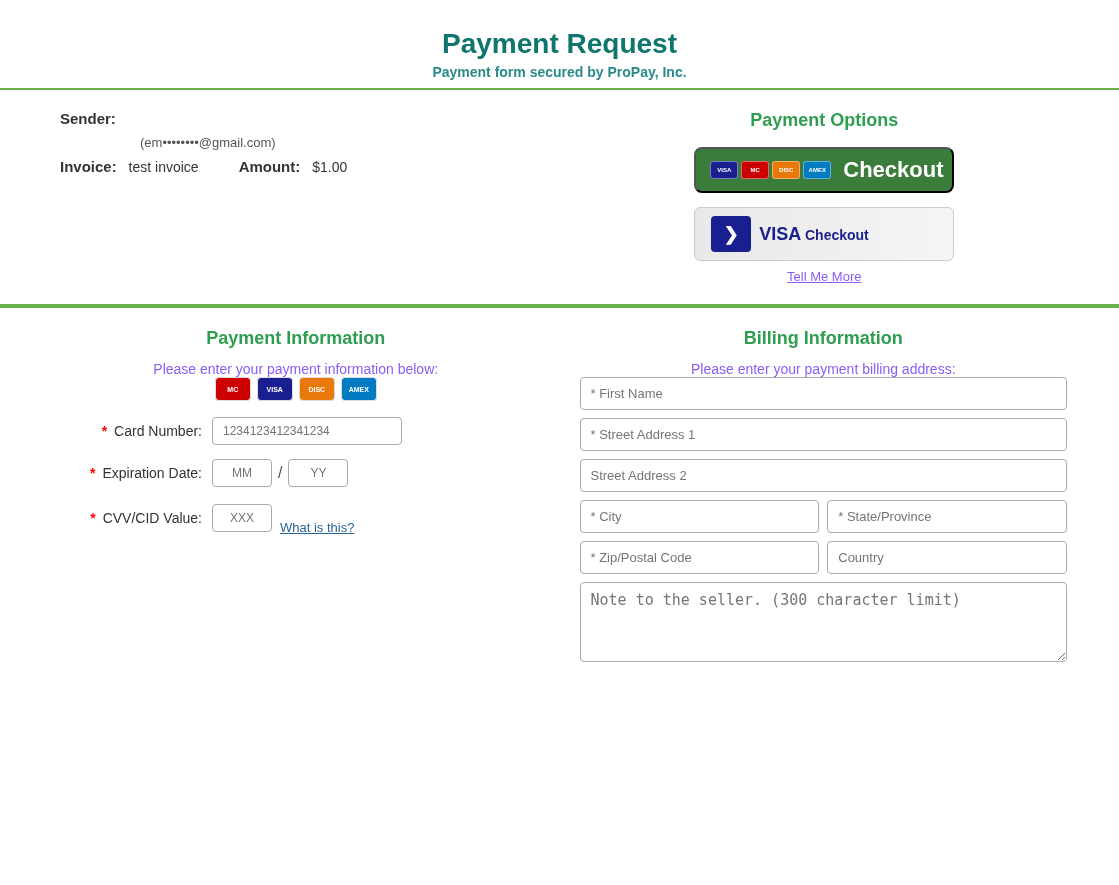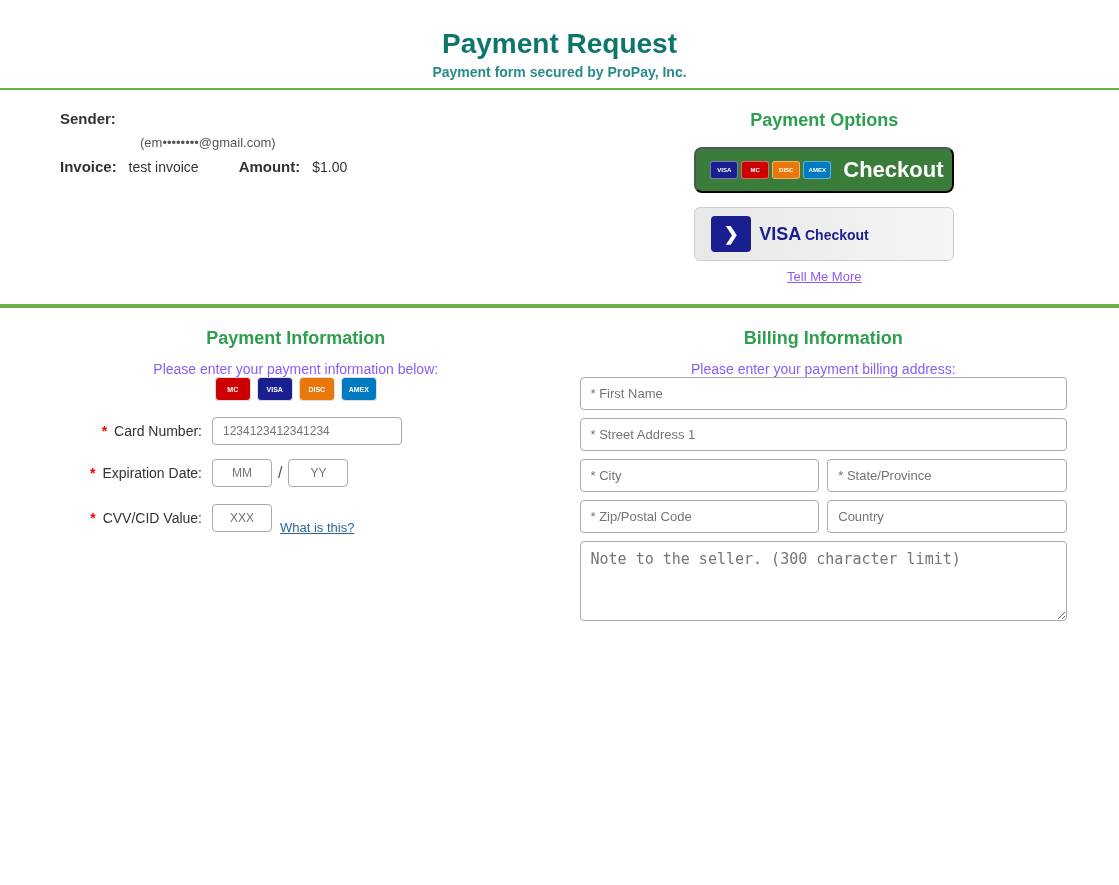--- a/index.html
+++ b/index.html
@@ -406,20 +406,21 @@
     <p class="sub-text">Please enter your payment billing address:</p>
 
     <div class="billing-form">
       <div class="billing-row-2">
         <div class="billing-half">
           <input class="billing-input" type="text" placeholder="* First Name" style="">
         </div>
       </div>
 
       <input class="billing-input" type="text" placeholder="* Street Address 1" style="">
+      <input class="billing-input" type="text" placeholder="Street Address 2" style="">
 
       <div class="billing-row-2">
         <div class="billing-half">
           <input class="billing-input" type="text" placeholder="* City" style="">
         </div>
         <div class="billing-half">
           <input class="billing-input" type="text" placeholder="* State/Province" style="">
         </div>
       </div>
 

